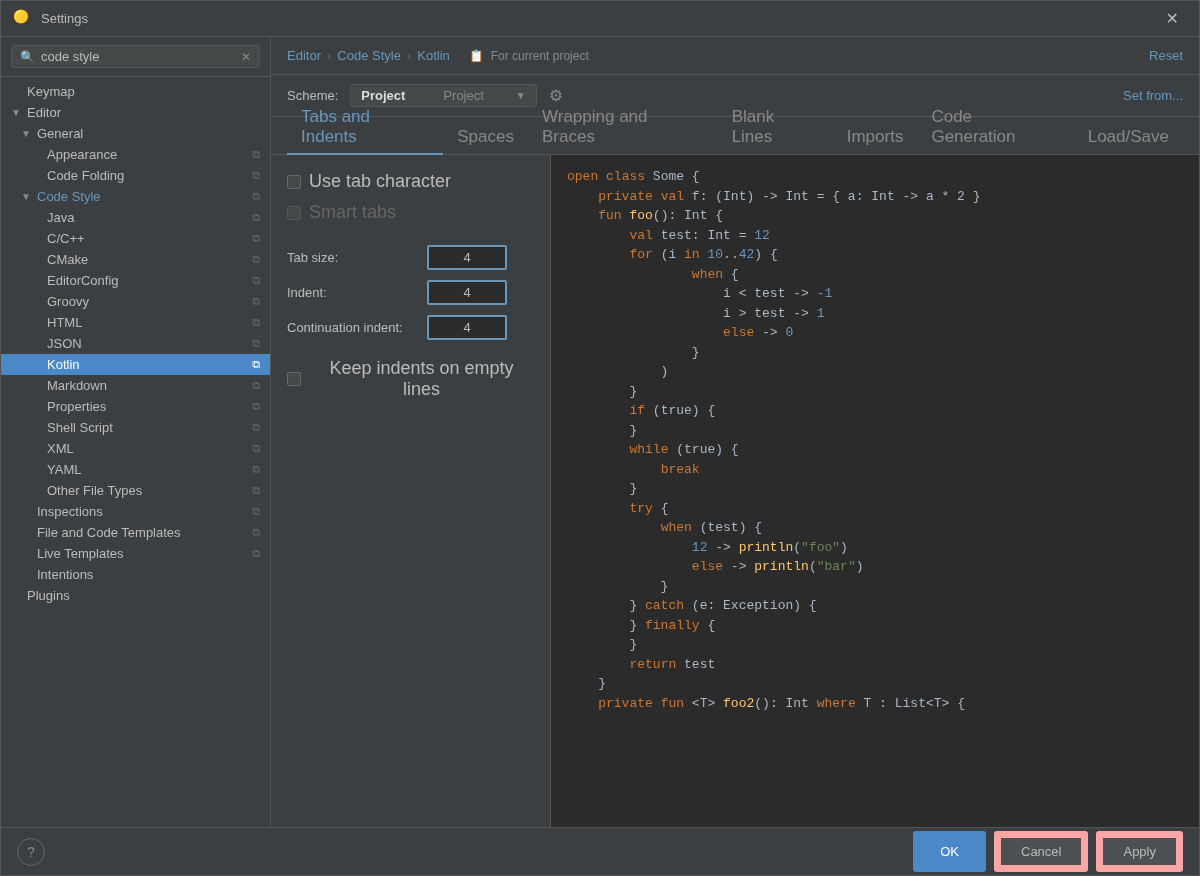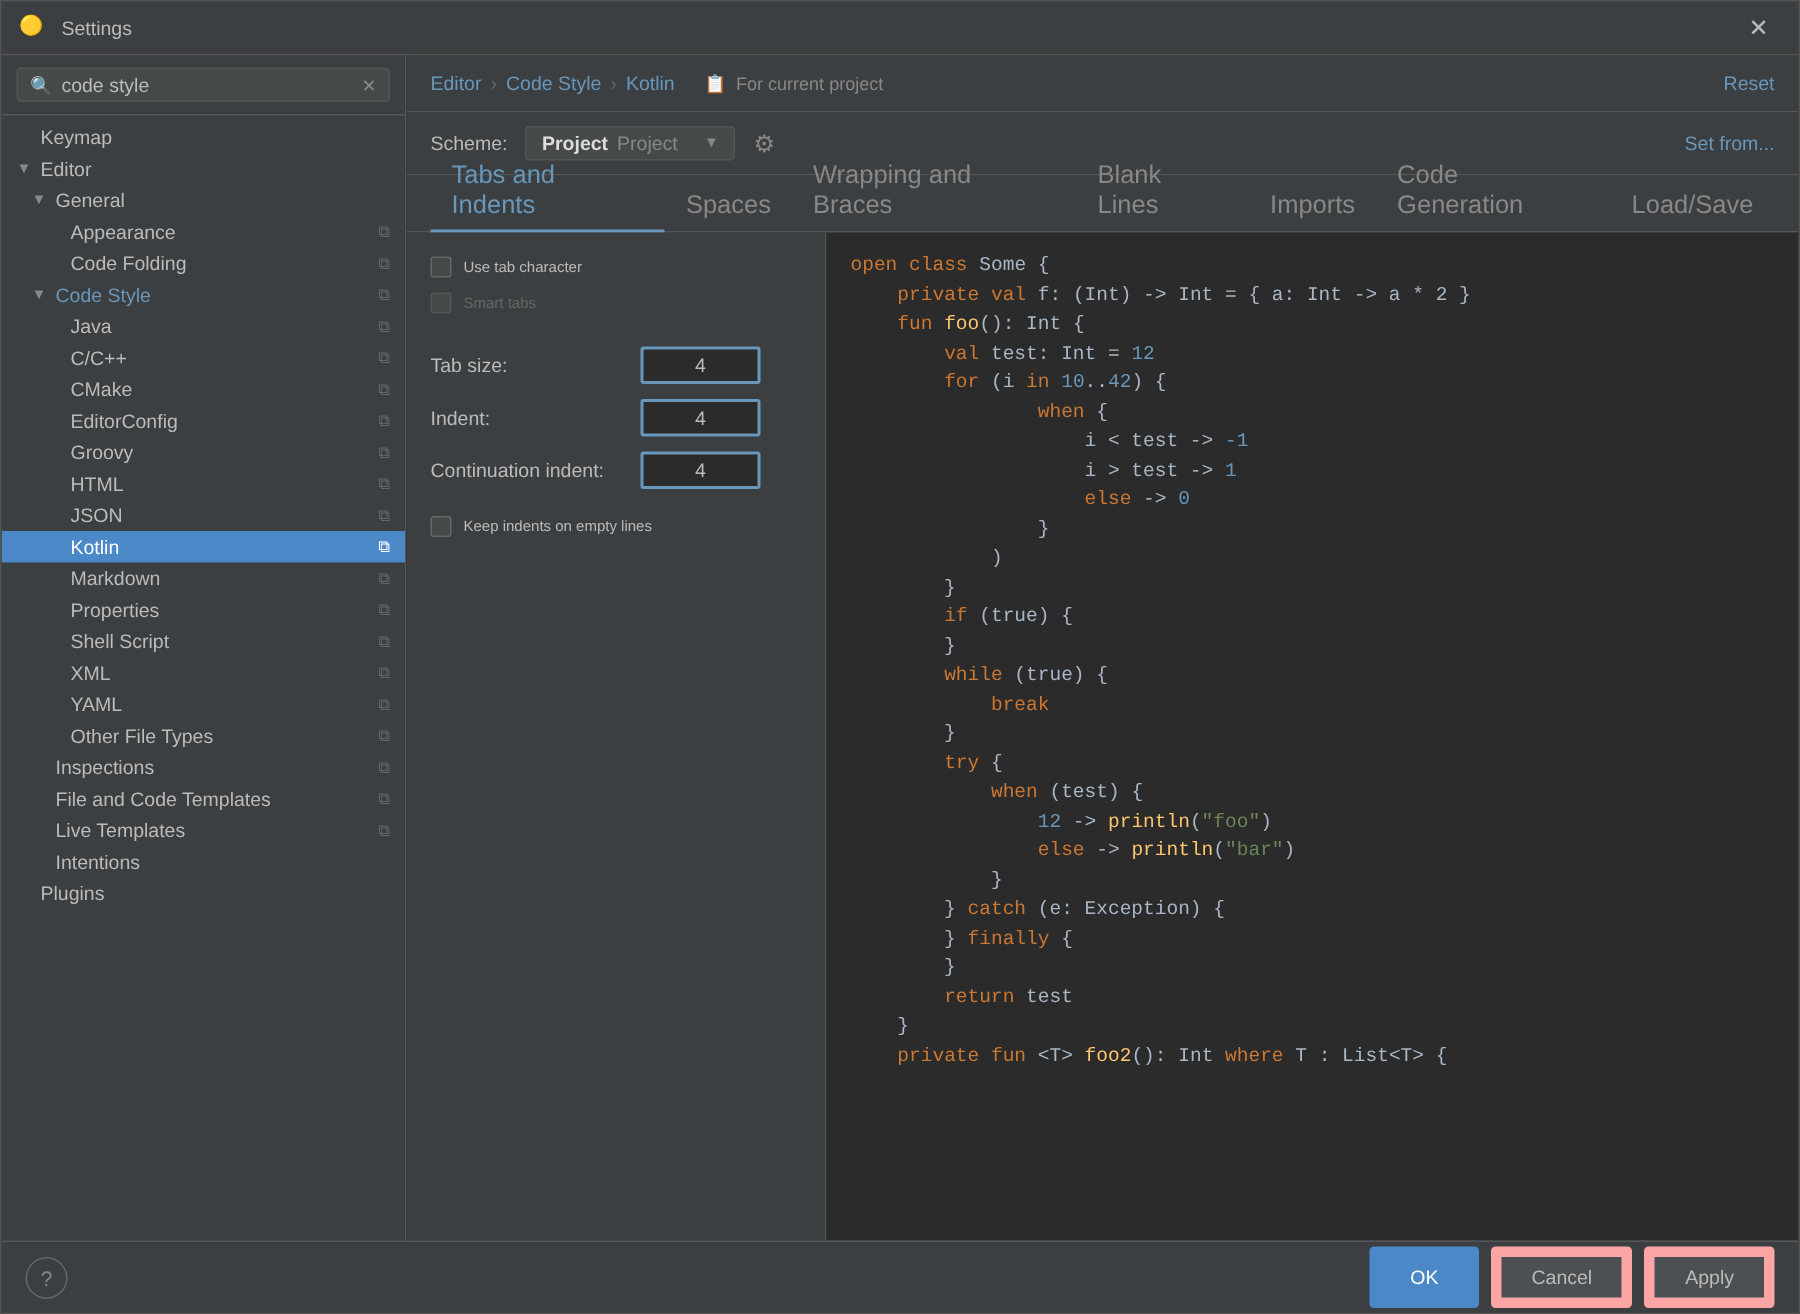--- a/index.html
+++ b/index.html
@@ -40,39 +40,39 @@
 
     .breadcrumb-bar { height: 38px; background: #3c3f41; border-bottom: 1px solid #555; display: flex; align-items: center; padding: 0 16px; flex-shrink: 0; }
     .breadcrumb-sep { margin: 0 6px; color: #666; }
     .breadcrumb-link { color: #6897bb; cursor: pointer; }
     .breadcrumb-current { color: #6897bb; font-weight: 500; }
     .breadcrumb-project { margin-left: 20px; color: #888; font-size: 12px; display: flex; align-items: center; gap: 6px; }
     .reset-link { margin-left: auto; color: #6897bb; cursor: pointer; font-size: 13px; }
 
     .scheme-bar { height: 42px; background: #3c3f41; border-bottom: 1px solid #555; display: flex; align-items: center; padding: 0 16px; gap: 12px; flex-shrink: 0; }
     .scheme-label { color: #bbbbbb; font-size: 13px; }
-    .scheme-dropdown { display: flex; align-items: center; background: #45494a; border: 1px solid #555; border-radius: 3px; padding: 3px 10px; cursor: pointer; min-width: 140px; }
+    .scheme-dropdown { display: flex; align-items: center; background: #45494a; border: 1px solid #555; border-radius: 3px; padding: 3px 10px; cursor: pointer; min-width: 140px; gap: 32px; }
     .scheme-dropdown-bold { font-weight: bold; color: #ddd; margin-right: 6px; }
     .scheme-dropdown-light { color: #888; flex: 1; }
     .scheme-dropdown-arrow { color: #888; font-size: 10px; }
     .scheme-gear { color: #888; cursor: pointer; font-size: 16px; }
     .set-from { margin-left: auto; color: #6897bb; cursor: pointer; font-size: 13px; }
 
     .tabs-bar { height: 38px; background: #3c3f41; border-bottom: 1px solid #555; display: flex; align-items: flex-end; padding: 0 16px; flex-shrink: 0; }
     .tab { padding: 6px 14px; cursor: pointer; font-size: 17px; color: #888; border-bottom: 2px solid transparent; margin-bottom: -1px; }
     .tab.active { color: #6897bb; border-bottom: 2px solid #6897bb; }
 
     .panel-body { display: flex; flex: 1; overflow: hidden; }
 
     
     .settings-panel { width: 280px; padding: 16px; border-right: 1px solid #555; flex-shrink: 0; overflow-y: auto; background: #3c3f41; }
 
     .checkbox-row { display: flex; align-items: center; gap: 8px; margin-bottom: 10px; }
     .checkbox-custom { width: 14px; height: 14px; border: 1px solid #666; background: #45494a; border-radius: 2px; flex-shrink: 0; cursor: pointer; }
-    .checkbox-label { color: #bbbbbb; font-size: 10px; text-align: center; }
+    .checkbox-label { color: #bbbbbb; font-size: 18px; text-align: center; }
     .checkbox-row.disabled .checkbox-label { color: #666; }
 
     .field-row { display: flex; align-items: center; margin-bottom: 10px; }
     .field-label { color: #bbbbbb; font-size: 13px; min-width: 140px; }
     .field-input { background: #2b2b2b; border: 2px solid #6897bb; border-radius: 2px; color: #bbbbbb; font-size: 13px; padding: 3px 8px; width: 80px; text-align: center; outline: none; }
 
     
     .code-preview { flex: 1; background: #2b2b2b; padding: 12px 16px; overflow: auto; font-family: Liberation Mono, monospace; font-size: 13px; line-height: 1.5; }
     .code-line { white-space: pre; }
     .kw { color: #cc7832; }

